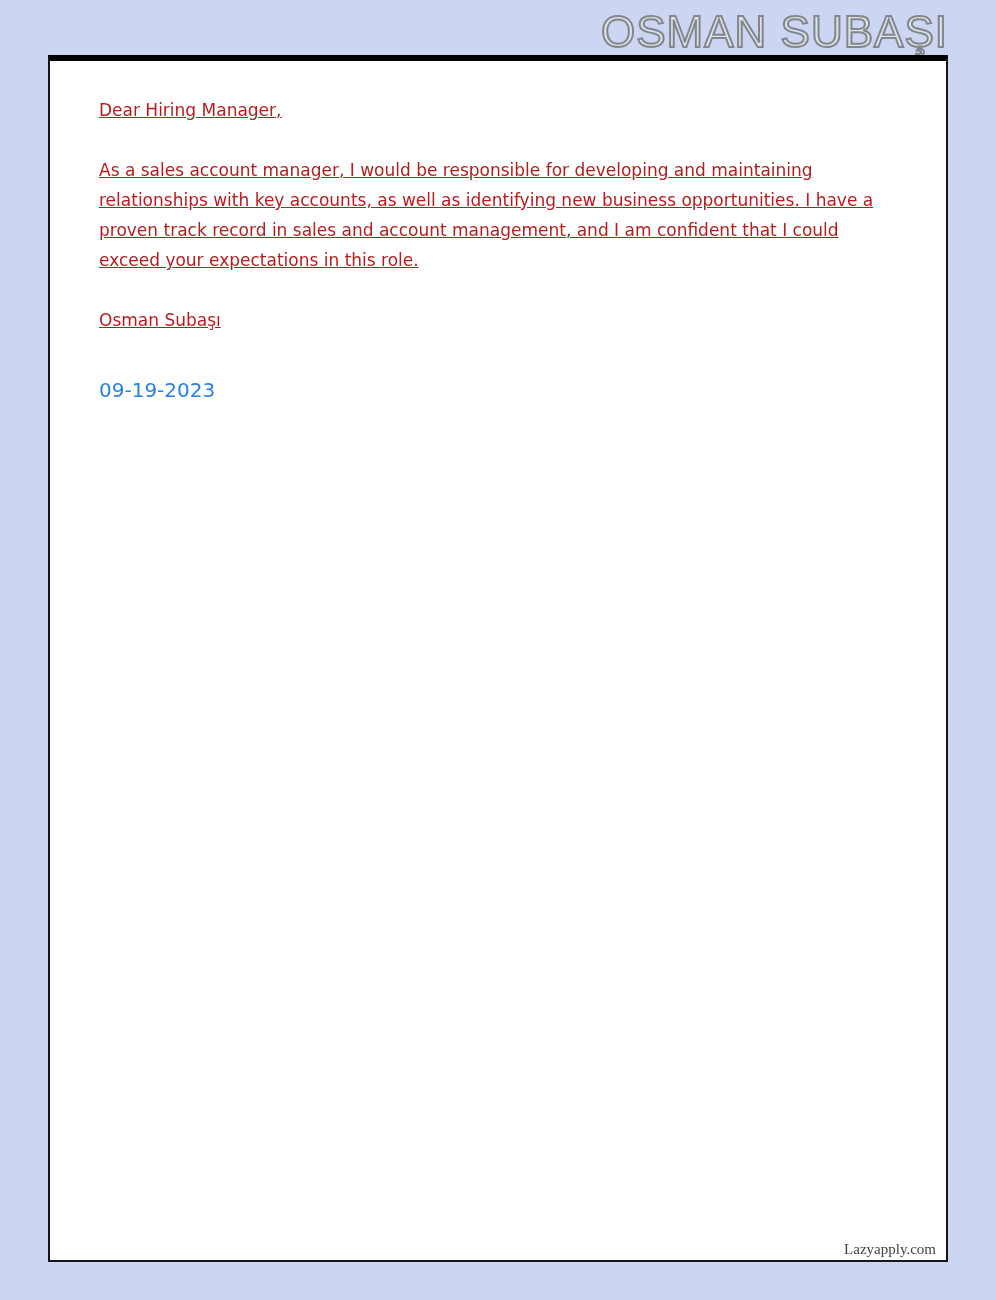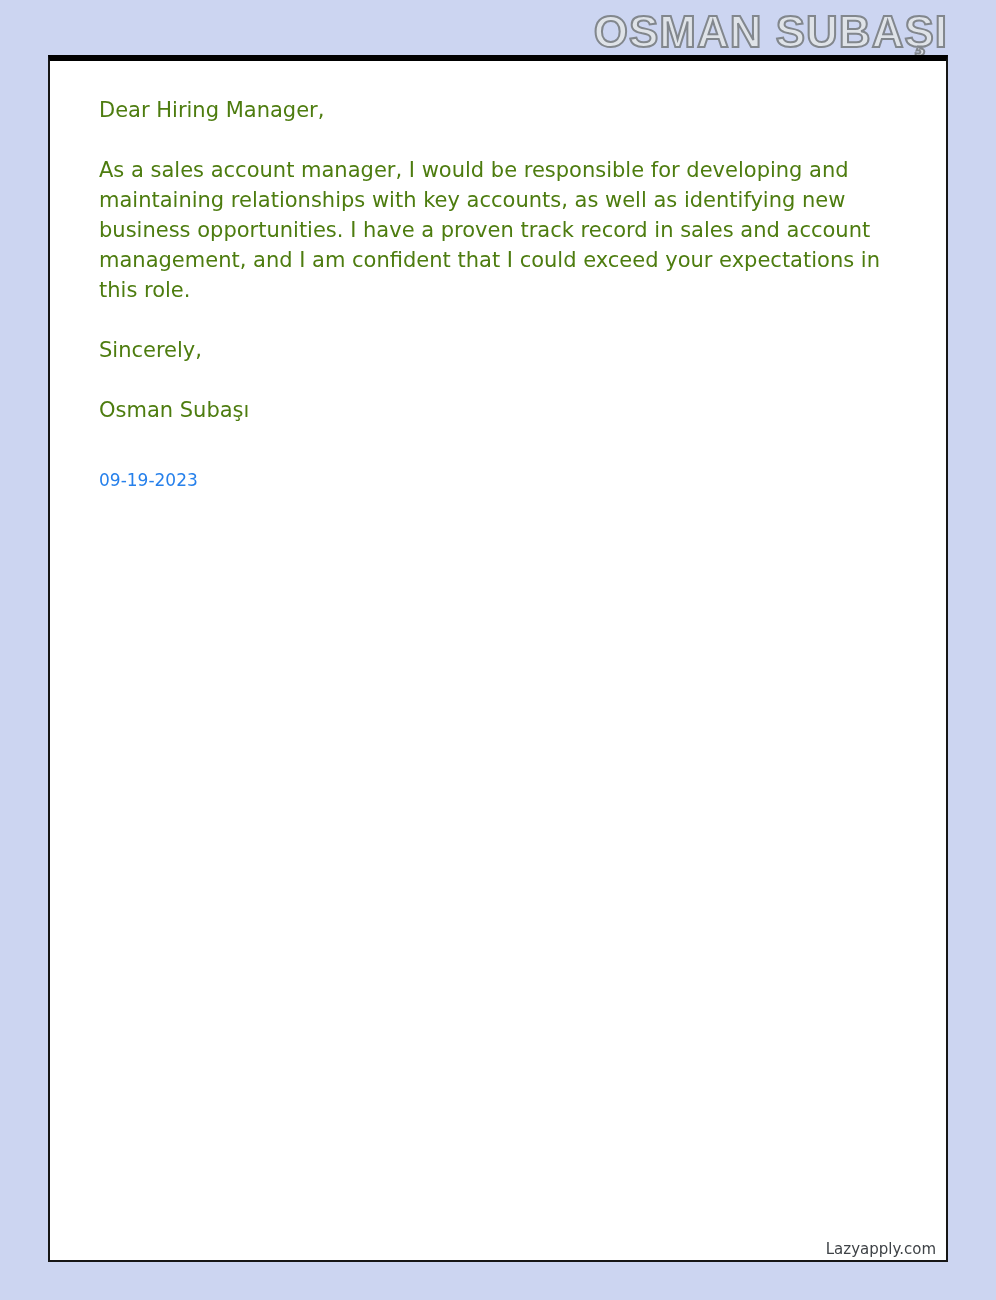--- a/index.html
+++ b/index.html
@@ -14,82 +14,83 @@
     font-family: "DejaVu Sans", "Liberation Sans", sans-serif;
     position: relative;
     overflow: hidden;
   }
 
   .header-name {
     position: absolute;
     top: 8px;
     right: 48px;
     font-size: 44px;
-    font-weight: 700;
+    font-weight: 400;
     letter-spacing: 1px;
     line-height: 1.1;
     color: #dfe3e8;
     -webkit-text-stroke: 2px #82878d;
     font-family: "Liberation Sans", "DejaVu Sans", sans-serif;
   }
 
   .page {
     position: absolute;
     left: 48px;
     top: 55px;
     width: 900px;
     height: 1207px;
     background: #ffffff;
     border: 2px solid #161616;
     border-top: 6px solid #000000;
     padding: 34px 52px 0 49px;
   }
 
   .page p {
-    font-size: 21px;
+    font-size: 17px;
     line-height: 30px;
-    color: #4d7c0f;
+    color: #b91c1c;
     margin-bottom: 30px;
     max-width: 800px;
+    text-decoration: underline;
   }
 
   .date {
     display: inline-block;
     margin-top: 10px;
-    font-size: 17px;
+    font-size: 20px;
     line-height: 30px;
     color: #2680eb;
     text-decoration: none;
     cursor: pointer;
   }
 
   .watermark {
     position: absolute;
     right: 10px;
     bottom: 2px;
     font-size: 15px;
     line-height: 18px;
     color: #3f4347;
+    font-family: Liberation Serif, serif;
   }
 </style>
 </head>
 <body>
 
 <div class="header-name">OSMAN SUBAŞI</div>
 
 <div class="page">
 
   <p class="salutation">Dear Hiring Manager,</p>
 
 
   <p class="para">As a sales account manager, I would be responsible for developing and maintaining relationships with key accounts, as well as identifying new business opportunities. I have a proven track record in sales and account management, and I am confident that I could exceed your expectations in this role.</p>
 
 
 
-  <p class="closing">Sincerely,</p>
 
   <p class="signature">Osman Subaşı</p>
 
   <a class="date">09-19-2023</a>
 
   <div class="watermark">Lazyapply.com</div>
 
 </div>
 
 </body></html>

